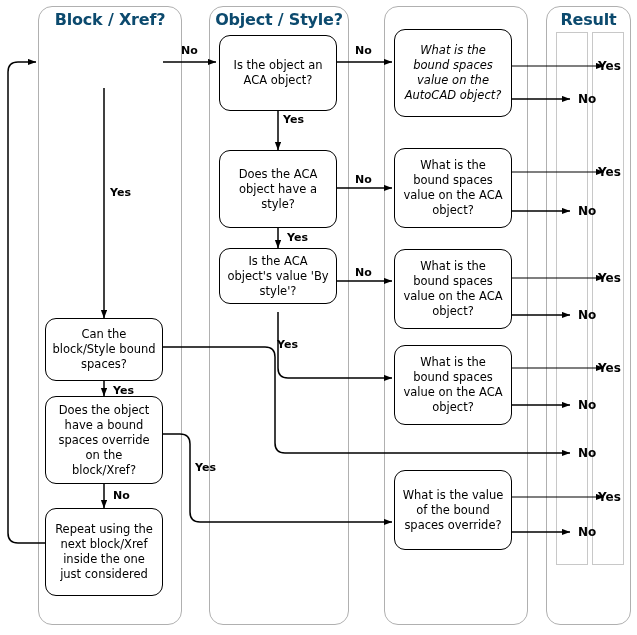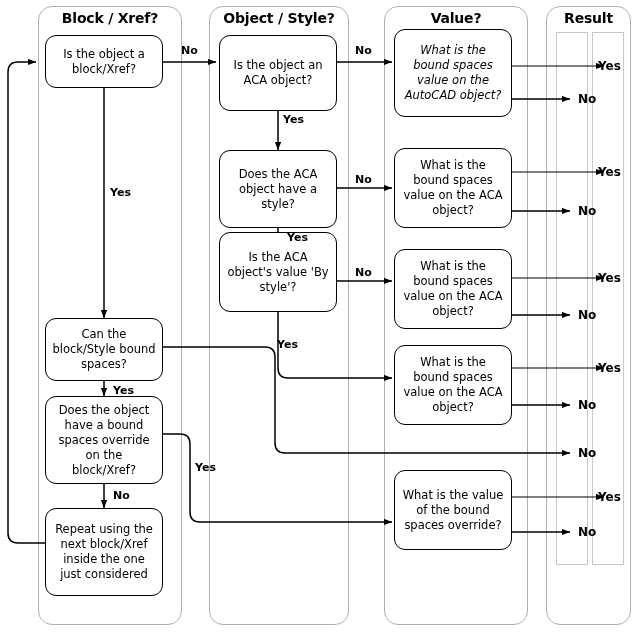--- a/index.html
+++ b/index.html
@@ -10,23 +10,23 @@
   .lane{
     position:absolute;
     border:1px solid #b0b0b0;
     border-radius:14px;
     background:transparent;
     box-sizing:border-box;
   }
   .lane-title{
     position:absolute;
     text-align:center;
-    font-size:14px;
+    font-size:16px;
     font-weight:bold;
-    color:#000000;
+    color:#0c4a6e;
     font-family:"DejaVu Sans","Liberation Sans",sans-serif;
     letter-spacing:-0.2px;
     white-space:nowrap;
   }
   .sublane{
     position:absolute;
     border:1px solid #c8c8c8;
     background:transparent;
     box-sizing:border-box;
   }
@@ -69,21 +69,20 @@
 
 <div id="canvas">
 
   <div class="lane" style="left:38px;  top:6px; width:144px; height:619px;"></div>
   <div class="lane" style="left:209px; top:6px; width:140px; height:619px;"></div>
   <div class="lane" style="left:384px; top:6px; width:144px; height:619px;"></div>
   <div class="lane" style="left:546px; top:6px; width:85px;  height:619px;"></div>
 
   <div class="lane-title" style="left:38px;  top:10px; width:144px;">Block / Xref?</div>
   <div class="lane-title" style="left:209px; top:10px; width:140px;">Object / Style?</div>
-  <div class="lane-title" style="left:384px; top:10px; width:144px;">Value?</div>
   <div class="lane-title" style="left:546px; top:10px; width:85px;">Result</div>
 
   <div class="sublane" style="left:556px; top:32px; width:32px; height:533px;"></div>
   <div class="sublane" style="left:592px; top:32px; width:32px; height:533px;"></div>
 
   <svg id="wires" viewBox="0 0 637 635">
     <defs>
       <marker id="arw" markerWidth="9" markerHeight="9" refX="8.2" refY="3.2" orient="auto" markerUnits="userSpaceOnUse">
         <path d="M0,0 L8.4,3.2 L0,6.4 z" fill="#000"></path>
       </marker>
@@ -135,40 +134,37 @@
       <path d="M512,315 L570,315" marker-end="url(#arw)"></path>
       
       <path d="M512,368 L604,368" stroke-width="1.1" marker-end="url(#arw)"></path>
       <path d="M512,405 L570,405" marker-end="url(#arw)"></path>
       
       <path d="M512,497 L604,497" stroke-width="1.1" marker-end="url(#arw)"></path>
       <path d="M512,532 L570,532" marker-end="url(#arw)"></path>
     </g>
   </svg>
 
-  <div class="node" style="left:45px; top:35px; width:118px; height:53px;">
-    <span>Is the object a block/Xref?</span>
-  </div>
   <div class="node" style="left:45px; top:318px; width:118px; height:63px;">
     <span>Can the block/Style bound spaces?</span>
   </div>
   <div class="node" style="left:45px; top:396px; width:118px; height:88px;align-items:center;">
     <span>Does the object have a bound spaces override on the block/Xref?</span>
   </div>
   <div class="node" style="left:45px; top:508px; width:118px; height:88px;">
     <span>Repeat using the next block/Xref inside the one just considered</span>
   </div>
 
   <div class="node" style="left:219px; top:35px; width:118px; height:76px;">
     <span>Is the object an ACA object?</span>
   </div>
   <div class="node" style="left:219px; top:150px; width:118px; height:78px;">
     <span>Does the ACA object have a style?</span>
   </div>
-  <div class="node" style="left:219px; top:232px; width:118px; height:80px;">
+  <div class="node" style="left:219px; top:248px; width:118px; height:56px;">
     <span>Is the ACA object's value 'By style'?</span>
   </div>
 
   <div class="node" style="left:394px; top:29px; width:118px; height:88px;font-style:italic;">
     <span>What is the bound spaces value on the AutoCAD object?</span>
   </div>
   <div class="node" style="left:394px; top:148px; width:118px; height:80px;">
     <span>What is the bound spaces value on the ACA object?</span>
   </div>
   <div class="node" style="left:394px; top:249px; width:118px; height:80px;">

